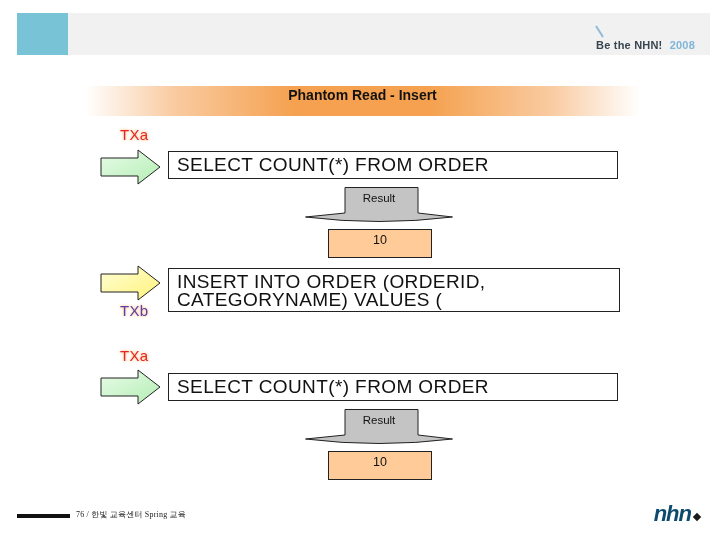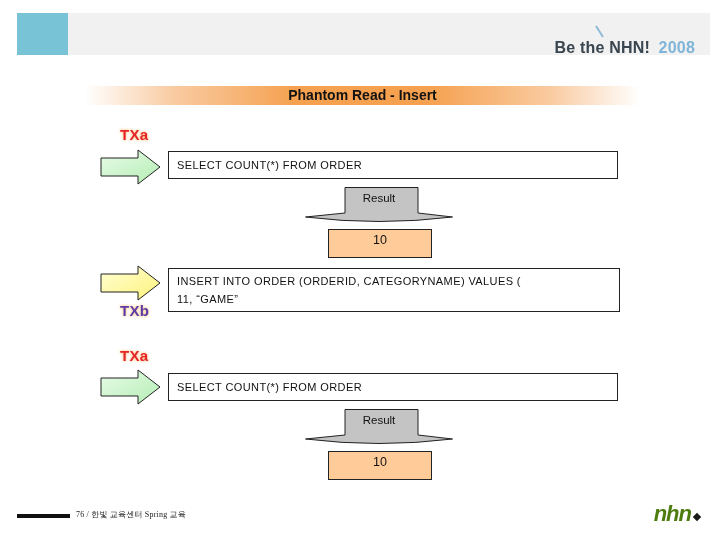--- a/index.html
+++ b/index.html
@@ -4,73 +4,73 @@
 <style>
   * { margin:0; padding:0; box-sizing:border-box; }
   body { background:#888; font-family:"Liberation Sans", sans-serif; }
   .slide {
     position:relative; width:720px; height:540px; background:#ffffff;
     overflow:hidden; margin:0 auto;
   }
   
   .header-bar { position:absolute; left:17px; top:13px; width:693px; height:42px; background:#f1f1f1; }
   .header-square { position:absolute; left:17px; top:13px; width:51px; height:42px; background:#79c3d7; }
-  .brand { position:absolute; top:39px; right:25px; font-size:16px; font-weight:bold; letter-spacing:.2px;text-align:right; }
+  .brand { position:absolute; top:39px; right:25px; font-size:11px; font-weight:bold; letter-spacing:.2px;text-align:right; }
   .brand .txt { color:#39454f; }
   .brand .year { color:#7fb5d8; margin-left:4px; }
   .brand-tick { position:absolute; left:594px; top:25px; }
   
   .title-band {
-    position:absolute; left:85px; top:86px; width:555px; height:19px;
+    position:absolute; left:85px; top:86px; width:555px; height:30px;
     text-align:center; line-height:19px; font-size:14px; font-weight:bold; color:#121212;
     background:linear-gradient(to right, rgba(255,255,255,0) 0%, #f9cba1 16%,
       #f5a14f 38%, #f5a14f 62%, #f9cba1 84%, rgba(255,255,255,0) 100%);
   }
   
-  .tx-label { position:absolute; font-size:15px; font-weight:bold; letter-spacing:.3px; }
+  .tx-label { position:absolute; font-size:15px; font-weight:normal; letter-spacing:.3px; }
   .tx-a { color:#e3262c; text-shadow:0 0 3px rgba(255,166,66,.9); }
   .tx-b { color:#5b3fa8; text-shadow:0 0 3px rgba(255,166,66,.9); }
   #txa1 { left:120px; top:126px; }
   #txb  { left:120px; top:302px; }
   #txa2 { left:120px; top:347px; }
   
   .block-arrow { position:absolute; width:62px; height:38px; }
   #arrow1 { left:100px; top:148px; }
   #arrow-yellow { left:100px; top:264px; }
   #arrow2 { left:100px; top:368px; }
   
   .sql-box {
     position:absolute; left:168px; background:#ffffff; border:1px solid #222;
-    font-size:11px; color:#111; letter-spacing:.4px;
+    font-size:19px; color:#111; letter-spacing:.4px;
   }
   .sql-single { width:450px; height:28px; display:flex; align-items:center; padding-left:8px; }
   #sqlbox1 { top:151px; }
   #sqlbox2 { top:373px; }
-  #insertbox { top:268px; width:452px; height:44px; padding:4px 8px; line-height:18px; display:flex; flex-direction:column; justify-content:center; }
+  #insertbox { top:268px; width:452px; height:44px; padding:4px 8px; line-height:18px; display:flex; flex-direction:row; justify-content:center; }
   
   .result-wrap { position:absolute; width:148px; height:19px; }
   #result1 { left:305px; top:187px; }
   #result2 { left:305px; top:409px; }
   .result-label {
     position:absolute; left:0; top:5px; width:148px; text-align:center;
     font-size:11.5px; color:#111;
   }
   
   .value-box {
     position:absolute; width:104px; height:29px; background:#ffcc99; border:1px solid #222;
     text-align:center; line-height:21px; font-size:12.5px; color:#111;
   }
   #value1 { left:328px; top:229px; }
   #value2 { left:328px; top:451px; }
   
   .footer-line { position:absolute; left:17px; top:514px; width:53px; height:4px; background:#111; }
   .footer-text { position:absolute; left:76px; top:509px; font-size:8px; color:#222; letter-spacing:.2px;font-family:Liberation Serif, serif; }
   .nhn-logo {
     position:absolute; right:20px; top:501px; font-size:22px; font-weight:bold;
-    font-style:italic; color:#4d7c0f; letter-spacing:-1px;
+    font-style:italic; color:#0c4a6e; letter-spacing:-1px;
   }
   .nhn-dot {
     display:inline-block; width:6px; height:6px; background:#1c1c1c;
     transform:rotate(45deg); margin-left:3px; margin-bottom:1px;
   }
 </style>
 </head>
 <body>
 
 <div class="slide">
@@ -110,21 +110,20 @@
     <div class="result-label">Result</div>
   </div>
   <div class="value-box" id="value1">10</div>
 
   <svg class="block-arrow" id="arrow-yellow" viewBox="0 0 62 38">
     <polygon points="1,10 38,10 38,2 60,19 38,36 38,28 1,28" fill="url(#gYellow)" stroke="#222" stroke-width="1"></polygon>
   </svg>
   <div class="tx-label tx-b" id="txb">TXb</div>
   <div class="sql-box" id="insertbox">
     <div>INSERT INTO ORDER (ORDERID, CATEGORYNAME) VALUES (</div>
-    <div>11, “GAME”</div>
   </div>
 
   <div class="tx-label tx-a" id="txa2">TXa</div>
   <svg class="block-arrow" id="arrow2" viewBox="0 0 62 38">
     <polygon points="1,10 38,10 38,2 60,19 38,36 38,28 1,28" fill="url(#gGreen)" stroke="#222" stroke-width="1"></polygon>
   </svg>
   <div class="sql-box sql-single" id="sqlbox2">SELECT COUNT(*) FROM ORDER</div>
 
   <div class="result-wrap" id="result2">
     <svg width="148" height="35" viewBox="0 0 148 35">

